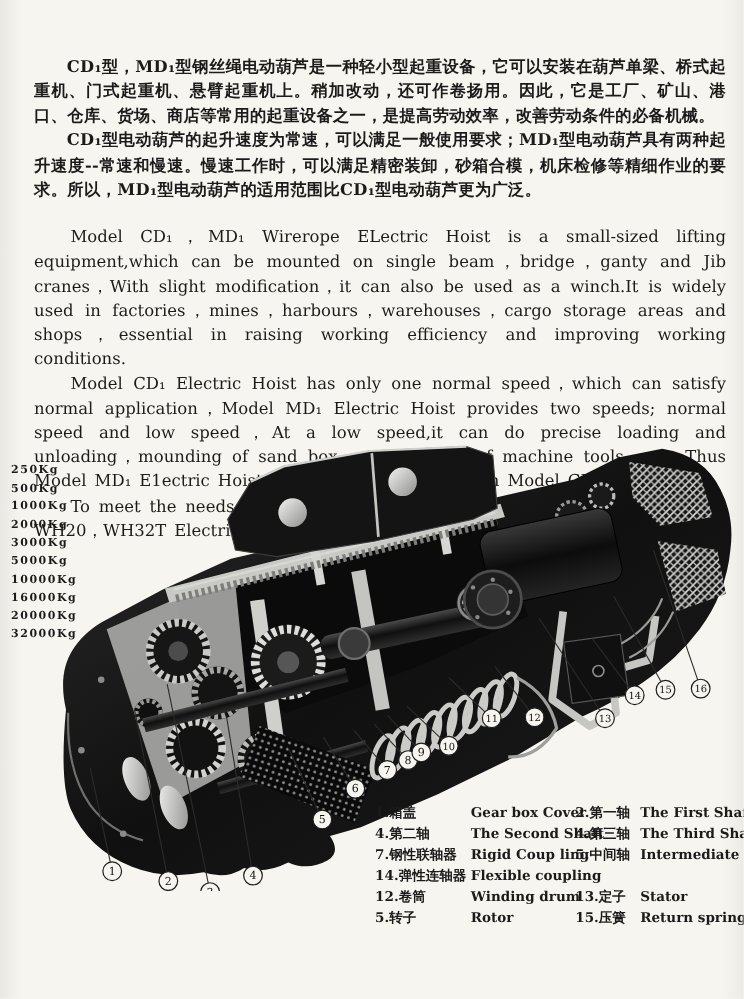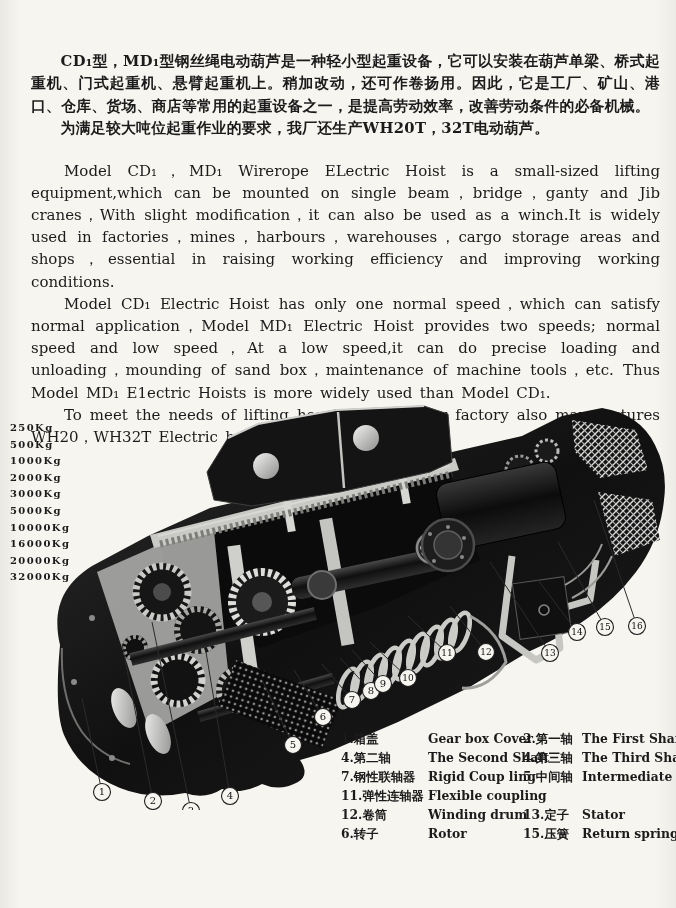--- a/index.html
+++ b/index.html
@@ -34,21 +34,21 @@
   }
   .lrow { display:grid; grid-template-columns:87px 95px 59px 1fr; }
   .lrow span { white-space:nowrap; overflow:visible; }
 </style>
 </head>
 <body>
 
 <div class="text-col">
   <div class="cn">
     <p>CD₁型，MD₁型钢丝绳电动葫芦是一种轻小型起重设备，它可以安装在葫芦单梁、桥式起重机、门式起重机、悬臂起重机上。稍加改动，还可作卷扬用。因此，它是工厂、矿山、港口、仓库、货场、商店等常用的起重设备之一，是提高劳动效率，改善劳动条件的必备机械。</p>
-    <p>为满足较大吨位起重作业的要求，我厂还生产WH20T，32T电动葫芦。</p>
+    <p>CD₁型电动葫芦的起升速度为常速，可以满足一般使用要求；MD₁型电动葫芦具有两种起升速度--常速和慢速。慢速工作时，可以满足精密装卸，砂箱合模，机床检修等精细作业的要求。所以，MD₁型电动葫芦的适用范围比CD₁型电动葫芦更为广泛。</p>
   </div>
   <div class="en">
     <p>Model CD₁，MD₁ Wirerope ELectric Hoist is a small-sized lifting equipment,which can be mounted on single beam，bridge，ganty and Jib cranes，With slight modification，it can also be used as a winch.It is widely used in factories，mines，harbours，warehouses，cargo storage areas and shops，essential in raising working efficiency and improving working conditions.</p>
     <p>Model CD₁ Electric Hoist has only one normal speed，which can satisfy normal application，Model MD₁ Electric Hoist provides two speeds; normal speed and low speed，At a low speed,it can do precise loading and unloading，mounding of sand box，maintenance of machine tools，etc.  Thus Model MD₁ E1ectric Hoists is more widely used than Model CD₁.</p>
     <p>To meet the needs of lifting heavier cargo，our factory also manufactures WH20，WH32T Electric hoist.</p>
   </div>
 </div>
 
 <div class="figure">
 
@@ -297,31 +297,31 @@
         <span>4.第三轴</span>
         <span>The Third Shaft</span>
       </div>
       <div class="lrow">
         <span>7.钢性联轴器</span>
         <span>Rigid Coup ling</span>
         <span>5.中间轴</span>
         <span>Intermediate Shaft</span>
       </div>
       <div class="lrow">
-        <span>11.弹性连轴器</span>
+        <span>14.弹性连轴器</span>
         <span>Flexible coupling</span>
         <span></span>
         <span></span>
       </div>
       <div class="lrow">
         <span>12.卷筒</span>
         <span>Winding drum</span>
         <span>13.定子</span>
         <span>Stator</span>
       </div>
       <div class="lrow">
-        <span>6.转子</span>
+        <span>5.转子</span>
         <span>Rotor</span>
         <span>15.压簧</span>
         <span>Return spring</span>
       </div>
     </div>
 </div>
 
 </body></html>

